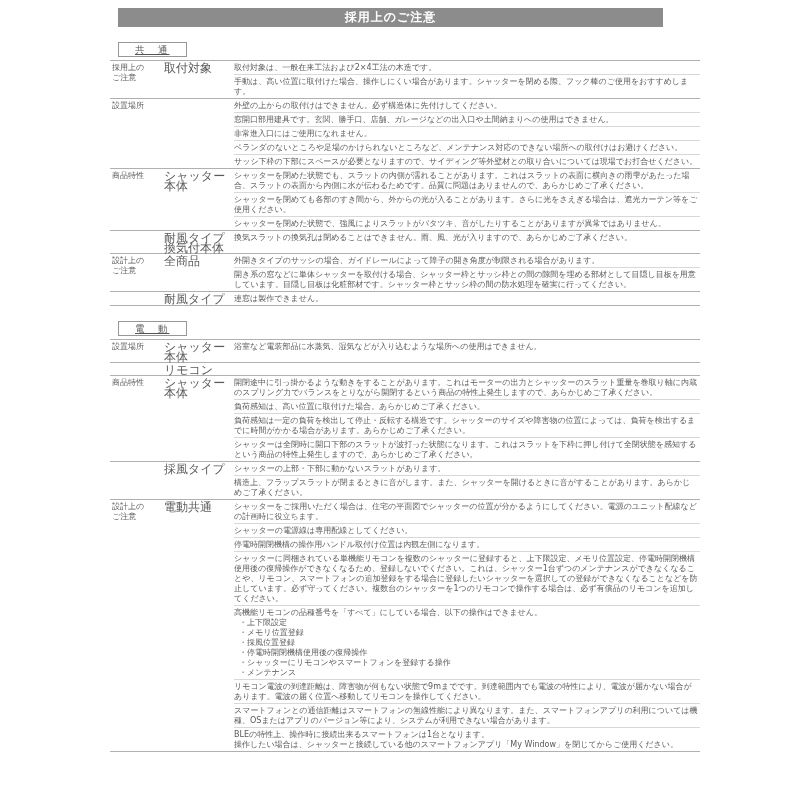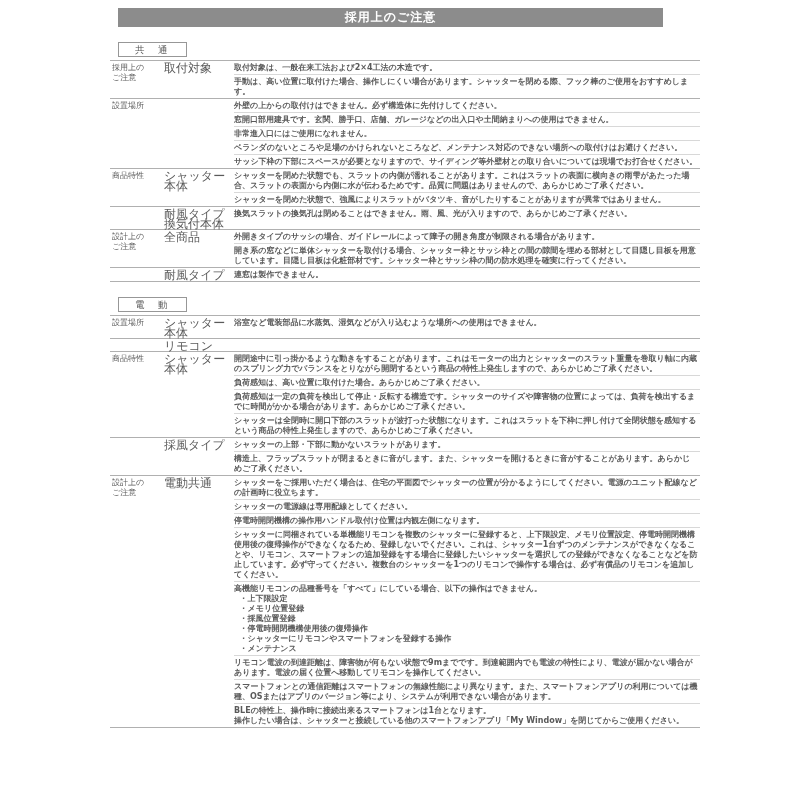--- a/index.html
+++ b/index.html
@@ -26,20 +26,21 @@
 
   .section-heading {
     display:inline-block;
     margin:15px 0 3px 8px;
     border:1px solid #979797;
     padding:1px 16px;
     font-size:9.5px; color:#555;
     letter-spacing:2px;
     line-height:11px;
     background:#fff;
+    text-decoration:underline;
   }
 
   .grid { border-bottom:1px solid #b0b0b0; }
 
   .group { display:flex; border-top:1px solid #b0b0b0; }
   .col1 {
     width:52px; flex:0 0 52px;
     padding:2px 0 0 2px;
     font-size:8px; line-height:10px;
     white-space:pre-line;
@@ -49,21 +50,20 @@
     padding:2px 0 0 2px;
     font-size:12px; line-height:10px;
     white-space:pre-line;
   }
   .items { flex:1 1 auto; min-width:0; }
   .item {
     border-top:1px solid #d8d8d8;
     padding:1.5px 2px 1.5px 0;
     font-size:8px; line-height:10px;
     white-space:pre-wrap;
-    font-weight:bold;
   }
   .item:first-child { border-top:none; }
 </style>
 </head>
 <body>
 
 <div class="page">
   <div class="title-bar">採用上のご注意</div>
   <div class="content" id="sections">
       <div class="section"><div class="section-heading">共　通</div><div class="grid">
@@ -85,20 +85,21 @@
               <div class="item">非常進入口にはご使用になれません。</div>
               <div class="item">ベランダのないところや足場のかけられないところなど、メンテナンス対応のできない場所への取付けはお避けください。</div>
               <div class="item">サッシ下枠の下部にスペースが必要となりますので、サイディング等外壁材との取り合いについては現場でお打合せください。</div>
             </div>
           </div>
           <div class="group">
             <div class="col1">商品特性</div>
             <div class="col2">シャッター本体</div>
             <div class="items">
               <div class="item">シャッターを閉めた状態でも、スラットの内側が濡れることがあります。これはスラットの表面に横向きの雨雫があたった場合、スラットの表面から内側に水が伝わるためです。品質に問題はありませんので、あらかじめご了承ください。</div>
+              <div class="item">シャッターを閉めても各部のすき間から、外からの光が入ることがあります。さらに光をさえぎる場合は、遮光カーテン等をご使用ください。</div>
               <div class="item">シャッターを閉めた状態で、強風によりスラットがバタツキ、音がしたりすることがありますが異常ではありません。</div>
             </div>
           </div>
           <div class="group">
             <div class="col1"></div>
             <div class="col2">耐風タイプ
 換気付本体</div>
             <div class="items">
               <div class="item">換気スラットの換気孔は閉めることはできません。雨、風、光が入りますので、あらかじめご了承ください。</div>
             </div>

